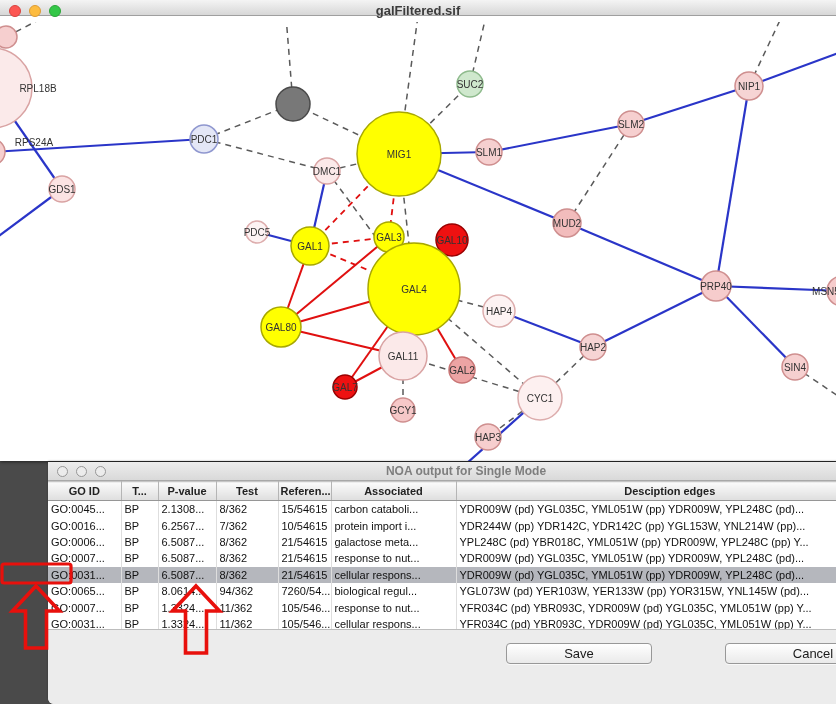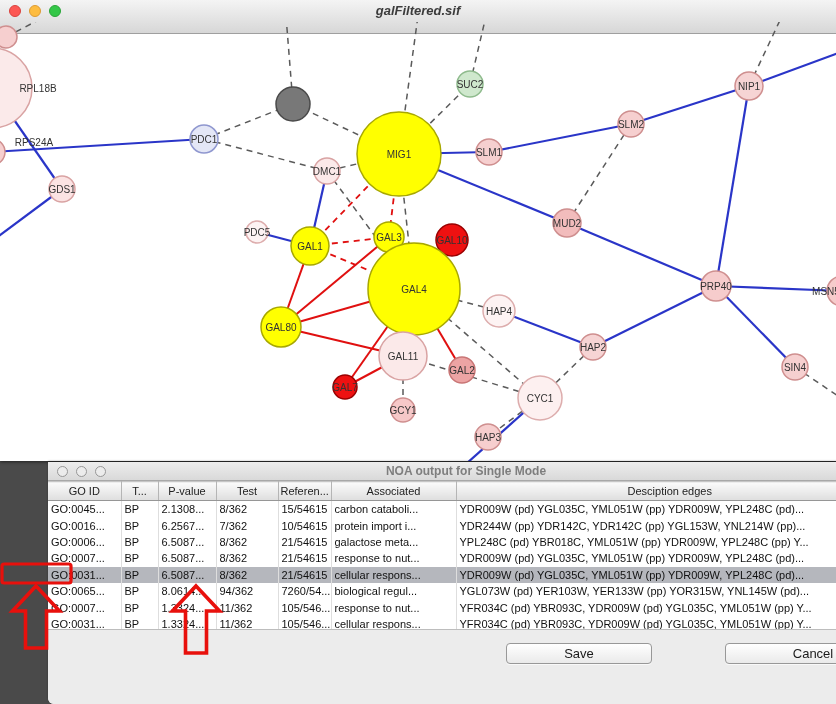--- a/index.html
+++ b/index.html
@@ -8,26 +8,25 @@
     background:#4a4a4a;
     font-family:"Liberation Sans", sans-serif;
     -webkit-font-smoothing:antialiased;
   }
   
   .top-window{
     position:absolute;left:0;top:0;width:836px;height:461px;
     background:#ffffff;box-shadow:0 1px 3px rgba(0,0,0,.55);
   }
   .titlebar{
-    position:absolute;left:0;top:0;right:0;height:34px;
+    position:absolute;left:0;top:0;right:0;height:16px;
     background:linear-gradient(#f4f4f4,#d7d7d7);
     border-bottom:1px solid #9f9f9f;
     text-align:center;line-height:22px;font-size:13px;font-weight:bold;color:#3c3c3c;
     box-sizing:border-box;
-    font-style:italic;
   }
   .tl{position:absolute;top:5px;width:12px;height:12px;border-radius:50%;box-sizing:border-box;}
   .tl.red{left:9px;background:#fc5753;border:1px solid #d9423e;}
   .tl.yellow{left:29px;background:#fdbc40;border:1px solid #dd9b33;}
   .tl.green{left:49px;background:#34c748;border:1px solid #2aa538;}
   #net{position:absolute;left:0;top:22px;}
   #net text{font-size:10px;fill:#333;text-anchor:middle;}
   .e-blue{stroke:#2a35c8;stroke-width:2.2;}
   .e-dash{stroke:#5a5a5a;stroke-width:1.5;stroke-dasharray:6 5;}
   .e-red{stroke:#e01010;stroke-width:2;}
@@ -49,21 +48,21 @@
   .tl2{position:absolute;top:4px;width:11px;height:11px;border-radius:50%;
     background:#ececec;border:1px solid #979797;box-sizing:border-box;}
   .tl2.b1{left:9px;} .tl2.b2{left:28px;} .tl2.b3{left:47px;}
   .noa{
     position:absolute;left:0;top:19px;width:836px;
     border-collapse:collapse;table-layout:fixed;background:#fff;
   }
   .noa th{
     background:linear-gradient(#fbfbfb,#dedede);
     border-right:1px solid #b5b5b5;border-bottom:1px solid #969696;border-top:1px solid #c6c6c6;
-    height:18px;font-size:11px;font-weight:normal;color:#222;
+    height:18px;font-size:11px;font-weight:bold;color:#222;
     overflow:hidden;white-space:nowrap;text-align:center;padding:0 2px;
   }
   .noa td{
     height:16.4px;font-size:11px;color:#111;padding:0 3px;
     overflow:hidden;white-space:nowrap;border-right:1px solid #dedede;
     background:#fff;
   }
   .noa tr.selected td{background:#b5b7bd;}
   .button-bar{
     position:absolute;left:0;top:167px;right:0;bottom:0;

